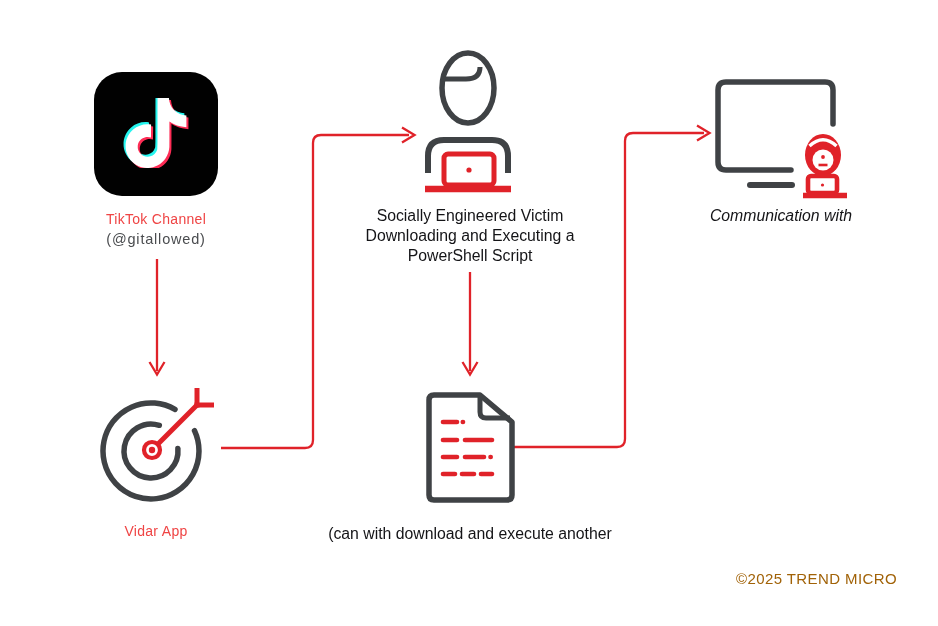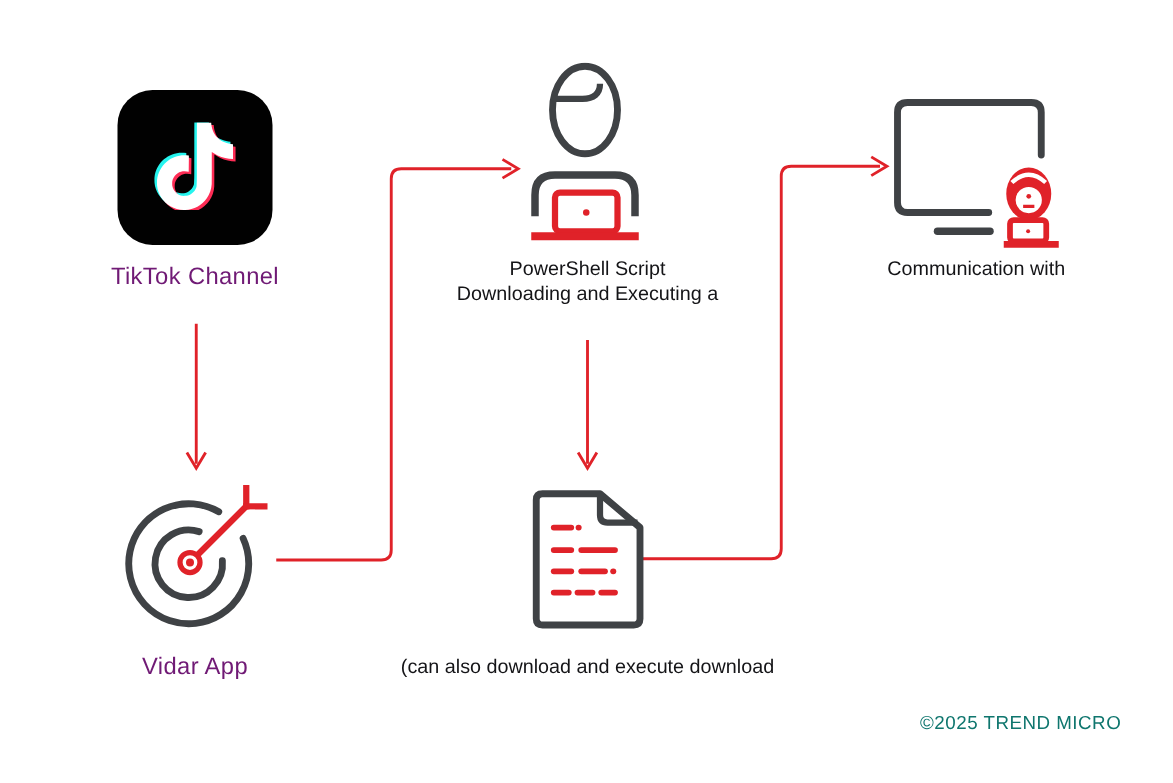--- a/index.html
+++ b/index.html
@@ -2,26 +2,26 @@
 <html><head>
 <meta charset="utf-8">
 <style>
   html,body{margin:0;padding:0;}
   body{
     position:relative;width:938px;height:626px;background:#ffffff;
     font-family:"Liberation Sans",sans-serif;overflow:hidden;
   }
   .abs{position:absolute;}
   .center{text-align:center;}
-  .node-title{font-size:19px;color:#701a75;letter-spacing:.3px;}
+  .node-title{font-size:14px;color:#ef4444;letter-spacing:.3px;}
   .node-sub{font-size:14.5px;color:#4a4c4f;letter-spacing:.8px;margin-top:4px;}
   .caption{font-size:15.8px;color:#141417;line-height:20px;}
   .caption-line{white-space:nowrap;}
   .cap-gap{margin-top:6px;}
-  .watermark{font-size:15px;color:#0f766e;letter-spacing:.4px;}
+  .watermark{font-size:15px;color:#a16207;letter-spacing:.4px;}
   svg{display:block;}
 </style>
 </head>
 <body>
 
 <svg class="abs" style="left:0;top:0;" width="938" height="626" viewBox="0 0 938 626" fill="none" stroke="#e02229" stroke-width="2.3">
   <g>
     <path d="M157 259 V371"></path>
     <path d="M149.5 362 L157 374.5 L164.5 362"></path>
   </g>
@@ -44,20 +44,21 @@
     <g>
       <path fill="#25f4ee" transform="translate(-0.7,-0.7)" d="M12.525.02c1.31-.02 2.61-.01 3.91-.02.08 1.53.63 3.09 1.75 4.17 1.12 1.11 2.7 1.62 4.24 1.79v4.03c-1.44-.05-2.89-.35-4.2-.97-.57-.26-1.1-.59-1.62-.93-.01 2.92.01 5.84-.02 8.75-.08 1.4-.54 2.79-1.35 3.94-1.31 1.92-3.58 3.17-5.91 3.21-1.43.08-2.86-.31-4.08-1.03-2.02-1.19-3.44-3.37-3.65-5.71-.02-.5-.03-1-.01-1.49.18-1.9 1.12-3.72 2.58-4.96 1.66-1.44 3.98-2.13 6.15-1.72.02 1.48-.04 2.96-.04 4.44-.99-.32-2.15-.23-3.02.37-.63.41-1.11 1.04-1.36 1.75-.21.51-.15 1.07-.14 1.61.24 1.64 1.82 3.02 3.5 2.87 1.12-.01 2.19-.66 2.77-1.61.19-.33.4-.67.41-1.06.1-1.79.06-3.57.07-5.36.01-4.03-.01-8.05.02-12.07z"></path>
       <path fill="#fe2c55" transform="translate(0.7,0.7)" d="M12.525.02c1.31-.02 2.61-.01 3.91-.02.08 1.53.63 3.09 1.75 4.17 1.12 1.11 2.7 1.62 4.24 1.79v4.03c-1.44-.05-2.89-.35-4.2-.97-.57-.26-1.1-.59-1.62-.93-.01 2.92.01 5.84-.02 8.75-.08 1.4-.54 2.79-1.35 3.94-1.31 1.92-3.58 3.17-5.91 3.21-1.43.08-2.86-.31-4.08-1.03-2.02-1.19-3.44-3.37-3.65-5.71-.02-.5-.03-1-.01-1.49.18-1.9 1.12-3.72 2.58-4.96 1.66-1.44 3.98-2.13 6.15-1.72.02 1.48-.04 2.96-.04 4.44-.99-.32-2.15-.23-3.02.37-.63.41-1.11 1.04-1.36 1.75-.21.51-.15 1.07-.14 1.61.24 1.64 1.82 3.02 3.5 2.87 1.12-.01 2.19-.66 2.77-1.61.19-.33.4-.67.41-1.06.1-1.79.06-3.57.07-5.36.01-4.03-.01-8.05.02-12.07z"></path>
       <path fill="#ffffff" d="M12.525.02c1.31-.02 2.61-.01 3.91-.02.08 1.53.63 3.09 1.75 4.17 1.12 1.11 2.7 1.62 4.24 1.79v4.03c-1.44-.05-2.89-.35-4.2-.97-.57-.26-1.1-.59-1.62-.93-.01 2.92.01 5.84-.02 8.75-.08 1.4-.54 2.79-1.35 3.94-1.31 1.92-3.58 3.17-5.91 3.21-1.43.08-2.86-.31-4.08-1.03-2.02-1.19-3.44-3.37-3.65-5.71-.02-.5-.03-1-.01-1.49.18-1.9 1.12-3.72 2.58-4.96 1.66-1.44 3.98-2.13 6.15-1.72.02 1.48-.04 2.96-.04 4.44-.99-.32-2.15-.23-3.02.37-.63.41-1.11 1.04-1.36 1.75-.21.51-.15 1.07-.14 1.61.24 1.64 1.82 3.02 3.5 2.87 1.12-.01 2.19-.66 2.77-1.61.19-.33.4-.67.41-1.06.1-1.79.06-3.57.07-5.36.01-4.03-.01-8.05.02-12.07z"></path>
     </g>
   </svg>
 </div>
 
 <div class="abs center" style="left:36px;top:211px;width:240px;">
   <div class="node-title">TikTok Channel</div>
+  <div class="node-sub">(@gitallowed)</div>
 </div>
 
 <svg class="abs" style="left:100px;top:386px;" width="118" height="118" viewBox="0 0 118 118" fill="none">
   <path d="M75 23.4 A48 48 0 1 0 94.5 44.7" stroke="#3f4245" stroke-width="5.5" stroke-linecap="round"></path>
   <path d="M59.3 39.3 A27 27 0 1 0 77.9 62.6" stroke="#3f4245" stroke-width="5.5" stroke-linecap="round"></path>
   <circle cx="52" cy="64" r="8" stroke="#e02229" stroke-width="4.2"></circle>
   <circle cx="52" cy="64" r="3.2" fill="#e02229"></circle>
   <path d="M57 59 L97 19" stroke="#e02229" stroke-width="5"></path>
   <path d="M97 21.5 V2" stroke="#e02229" stroke-width="5"></path>
   <path d="M94.5 19 H114" stroke="#e02229" stroke-width="5"></path>
@@ -70,57 +71,58 @@
 <svg class="abs" style="left:421px;top:50px;" width="94" height="144" viewBox="0 0 94 144" fill="none">
   <ellipse cx="47" cy="38" rx="26" ry="35" stroke="#3f4245" stroke-width="5.5"></ellipse>
   <path d="M21 29 H45 C54 29 59 25 59 17" stroke="#3f4245" stroke-width="5"></path>
   <path d="M7 123 V106 Q7 90 23 90 H71 Q87 90 87 106 V123" stroke="#3f4245" stroke-width="6"></path>
   <rect x="23" y="104" width="50" height="31" rx="4" stroke="#e02229" stroke-width="5"></rect>
   <circle cx="48" cy="120" r="2.6" fill="#e02229"></circle>
   <path d="M4 139 H90" stroke="#e02229" stroke-width="6.5"></path>
 </svg>
 
 <div class="abs center caption" style="left:340px;top:206px;width:260px;">
+  <div class="caption-line">Socially Engineered Victim</div>
+  <div class="caption-line">Downloading and Executing a</div>
   <div class="caption-line">PowerShell Script</div>
-  <div class="caption-line">Downloading and Executing a</div>
 </div>
 
 <svg class="abs" style="left:424px;top:390px;" width="92" height="115" viewBox="0 0 92 115" fill="none">
   <path d="M56 5 H10 Q5 5 5 10 V105 Q5 110 10 110 H83 Q88 110 88 105 V32 Z" stroke="#3f4245" stroke-width="5.5" stroke-linejoin="round"></path>
   <path d="M56 6 V22 Q56 28 62 28 H86" stroke="#3f4245" stroke-width="5" stroke-linejoin="round"></path>
   <g stroke="#e02229" stroke-width="4.6" stroke-linecap="round">
     <path d="M19 32 H33"></path>
       <path d="M38.8 32 h.2"></path>
     <path d="M19 50 H33"></path>
       <path d="M41 50 H68"></path>
     <path d="M19 67 H33"></path>
       <path d="M41 67 H60"></path>
       <path d="M66.5 67 h.2"></path>
     <path d="M19 84 H31"></path>
       <path d="M38 84 H50"></path>
       <path d="M57 84 H68"></path>
   </g>
 </svg>
 
 <div class="abs center" style="left:280px;top:518px;width:380px;">
-  <div class="caption caption-line cap-gap">(can also download and execute download</div>
+  <div class="caption caption-line cap-gap">(can with download and execute another</div>
 </div>
 
 <svg class="abs" style="left:713px;top:78px;" width="140" height="126" viewBox="0 0 140 126" fill="none">
   <path d="M120 46 V12 Q120 4 112 4 H13 Q5 4 5 12 V84 Q5 92 13 92 H78" stroke="#3f4245" stroke-width="5.5" stroke-linecap="round"></path>
   <path d="M37 107 H79" stroke="#3f4245" stroke-width="6" stroke-linecap="round"></path>
   <g>
     <ellipse cx="110" cy="77" rx="18" ry="21" fill="#e02229"></ellipse>
     <path d="M96.5 68 Q110 55.5 123.5 68" stroke="#ffffff" stroke-width="3.4"></path>
     <circle cx="110" cy="82" r="10.5" fill="#ffffff"></circle>
     <circle cx="110" cy="79" r="1.9" fill="#e02229"></circle>
     <path d="M105.5 87 H114.5" stroke="#e02229" stroke-width="2.6"></path>
     <rect x="95" y="98" width="29" height="17" rx="3" stroke="#e02229" stroke-width="4.6"></rect>
     <circle cx="109.5" cy="107" r="1.6" fill="#e02229"></circle>
     <path d="M90 117.5 H134" stroke="#e02229" stroke-width="5.5"></path>
   </g>
 </svg>
 
-<div class="abs center caption" style="left:661px;top:206px;width:240px;">
+<div class="abs center caption" style="left:661px;top:206px;width:240px;font-style:italic;">
   <div class="caption-line">Communication with</div>
 </div>
 
 <div class="abs watermark" style="right:41px;top:570px;">©2025 TREND MICRO</div>
 
 </body></html>

